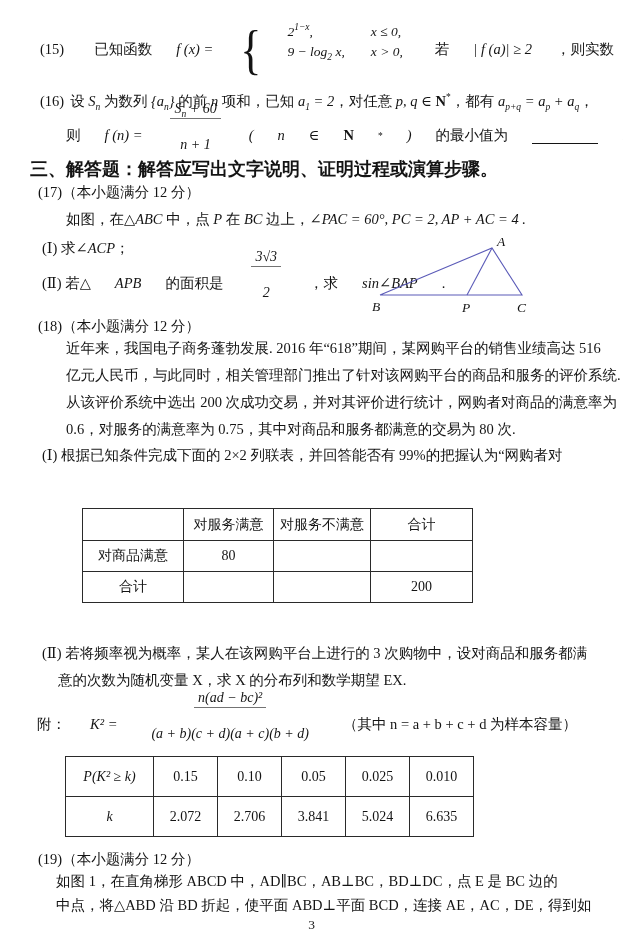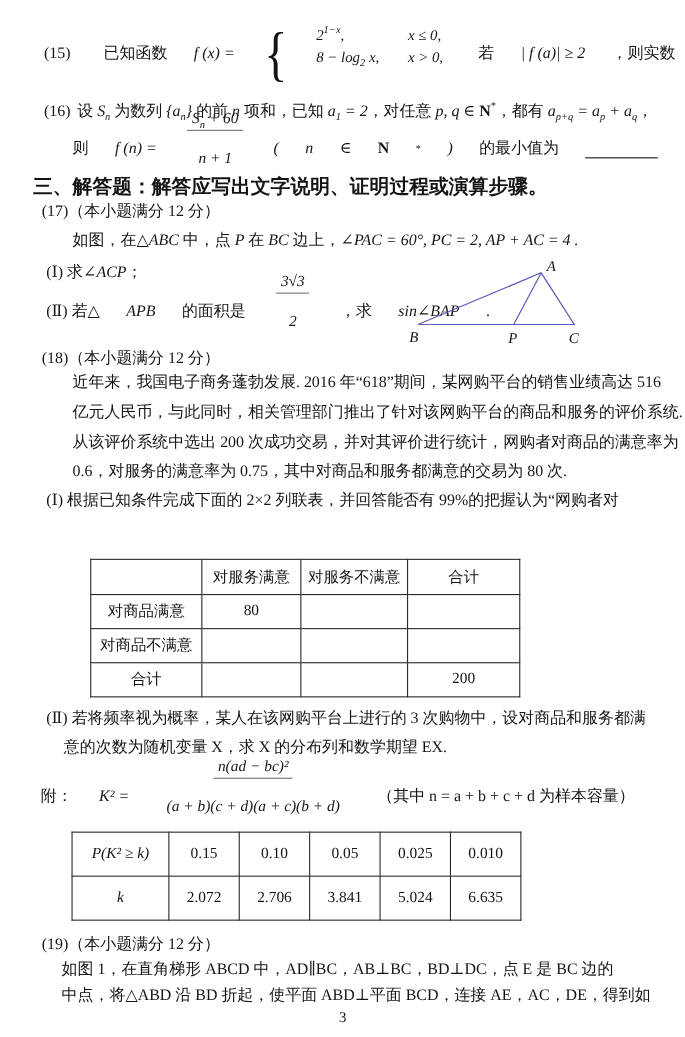--- a/index.html
+++ b/index.html
@@ -35,21 +35,21 @@
 <div class="page">
 
   <div class="line flexline" style="top:20px;left:40px;height:60px;">
     <span class="cn">(15)</span>
       <span class="cn" style="margin-left:6px;">已知函数 </span>
     <span class="m">f (x) =</span>
     <span class="brace">{</span>
     <span class="cases">
       <span><span>2</span><span class="sp">1−x</span><span>,</span></span>
       <span>x ≤ 0,</span>
-      <span><span>8 − log</span><span class="sb">2</span><span> x,</span></span>
+      <span><span>9 − log</span><span class="sb">2</span><span> x,</span></span>
       <span>x &gt; 0,</span>
     </span>
     <span class="cn" style="margin-left:4px;">若</span>
     <span class="m">| f (a)| ≥ 2</span>
     <span class="cn">，则实数 </span>
     <span class="m">a</span>
     <span class="cn"> 的取值范围是</span>
     <span class="blank w38"></span>
       <span class="cn">.</span>
   </div>
@@ -128,26 +128,20 @@
       <td>对服务不满意</td>
       <td>合计</td>
     </tr>
     <tr>
       <td style="height:30px;">对商品满意</td>
       <td>80</td>
       <td></td>
       <td></td>
     </tr>
     <tr>
-      <td style="height:30px;">对商品不满意</td>
-      <td></td>
-      <td></td>
-      <td></td>
-    </tr>
-    <tr>
       <td style="height:30px;">合计</td>
       <td></td>
       <td></td>
       <td>200</td>
     </tr>
   </tbody>
     </table>
 
   <div class="line" style="top:644px;left:42px;">(Ⅱ) 若将频率视为概率，某人在该网购平台上进行的 3 次购物中，设对商品和服务都满</div>
   <div class="line" style="top:671px;left:58px;">意的次数为随机变量 X，求 X 的分布列和数学期望 EX.</div>

